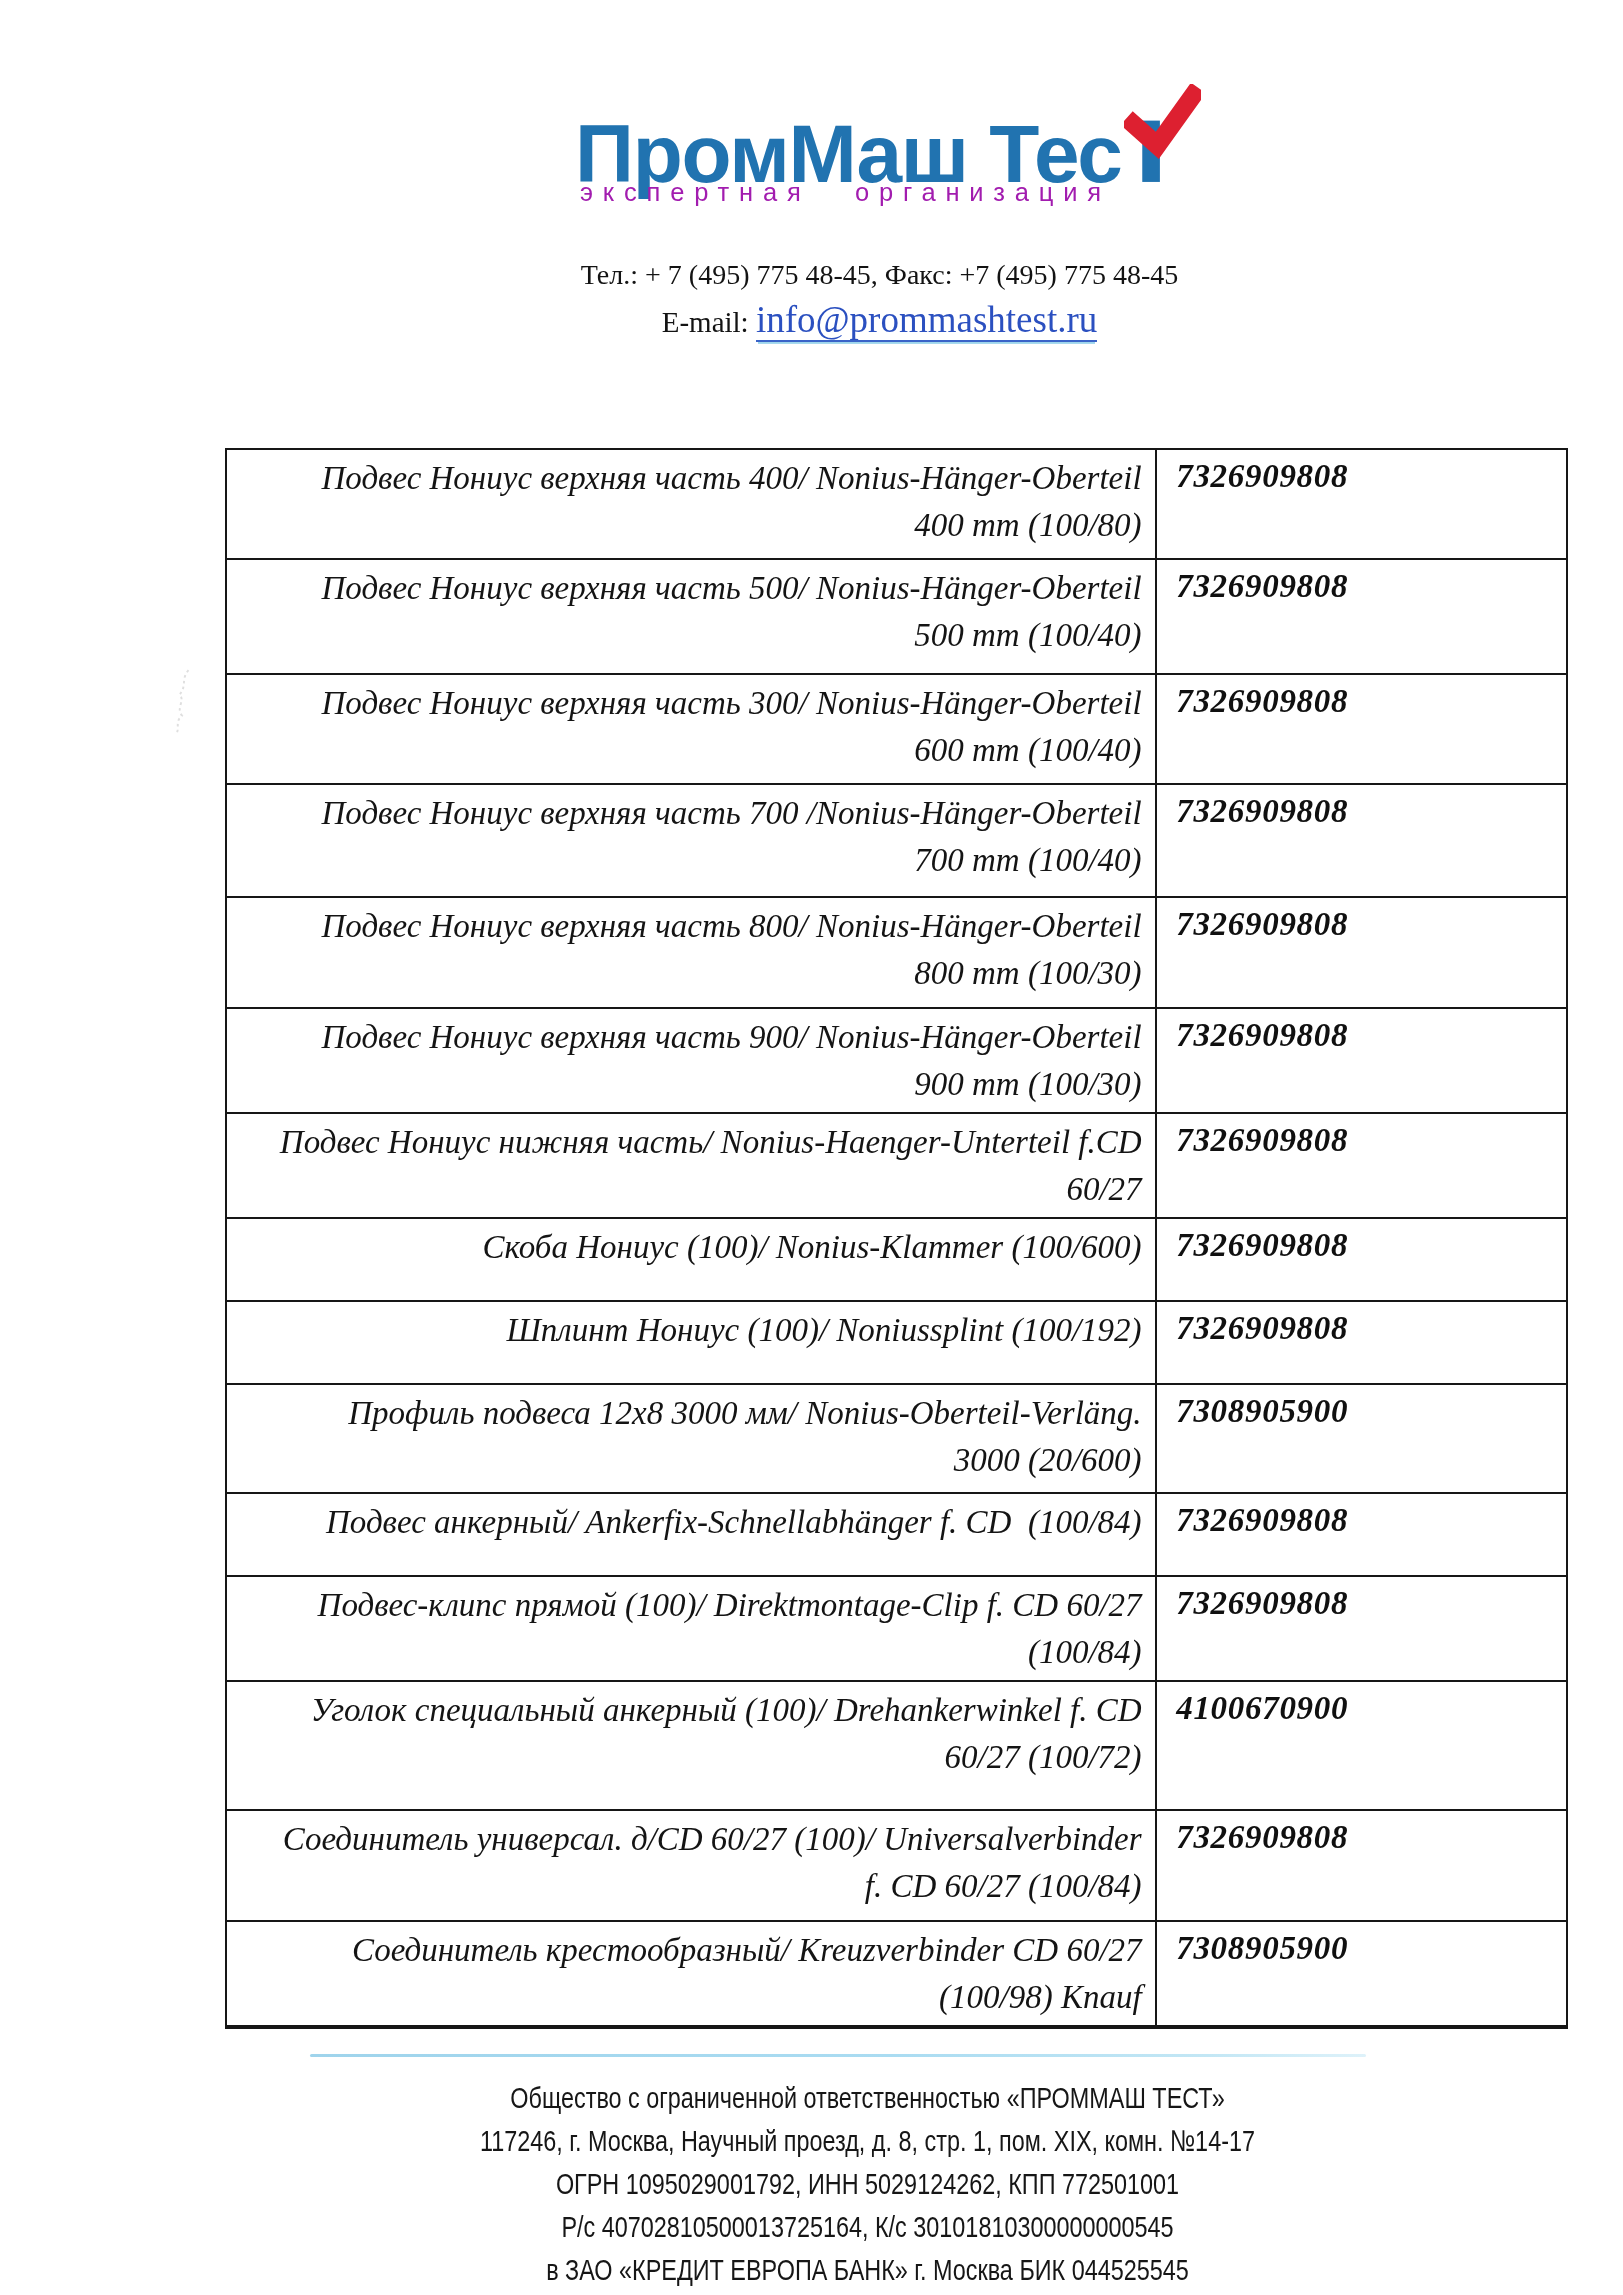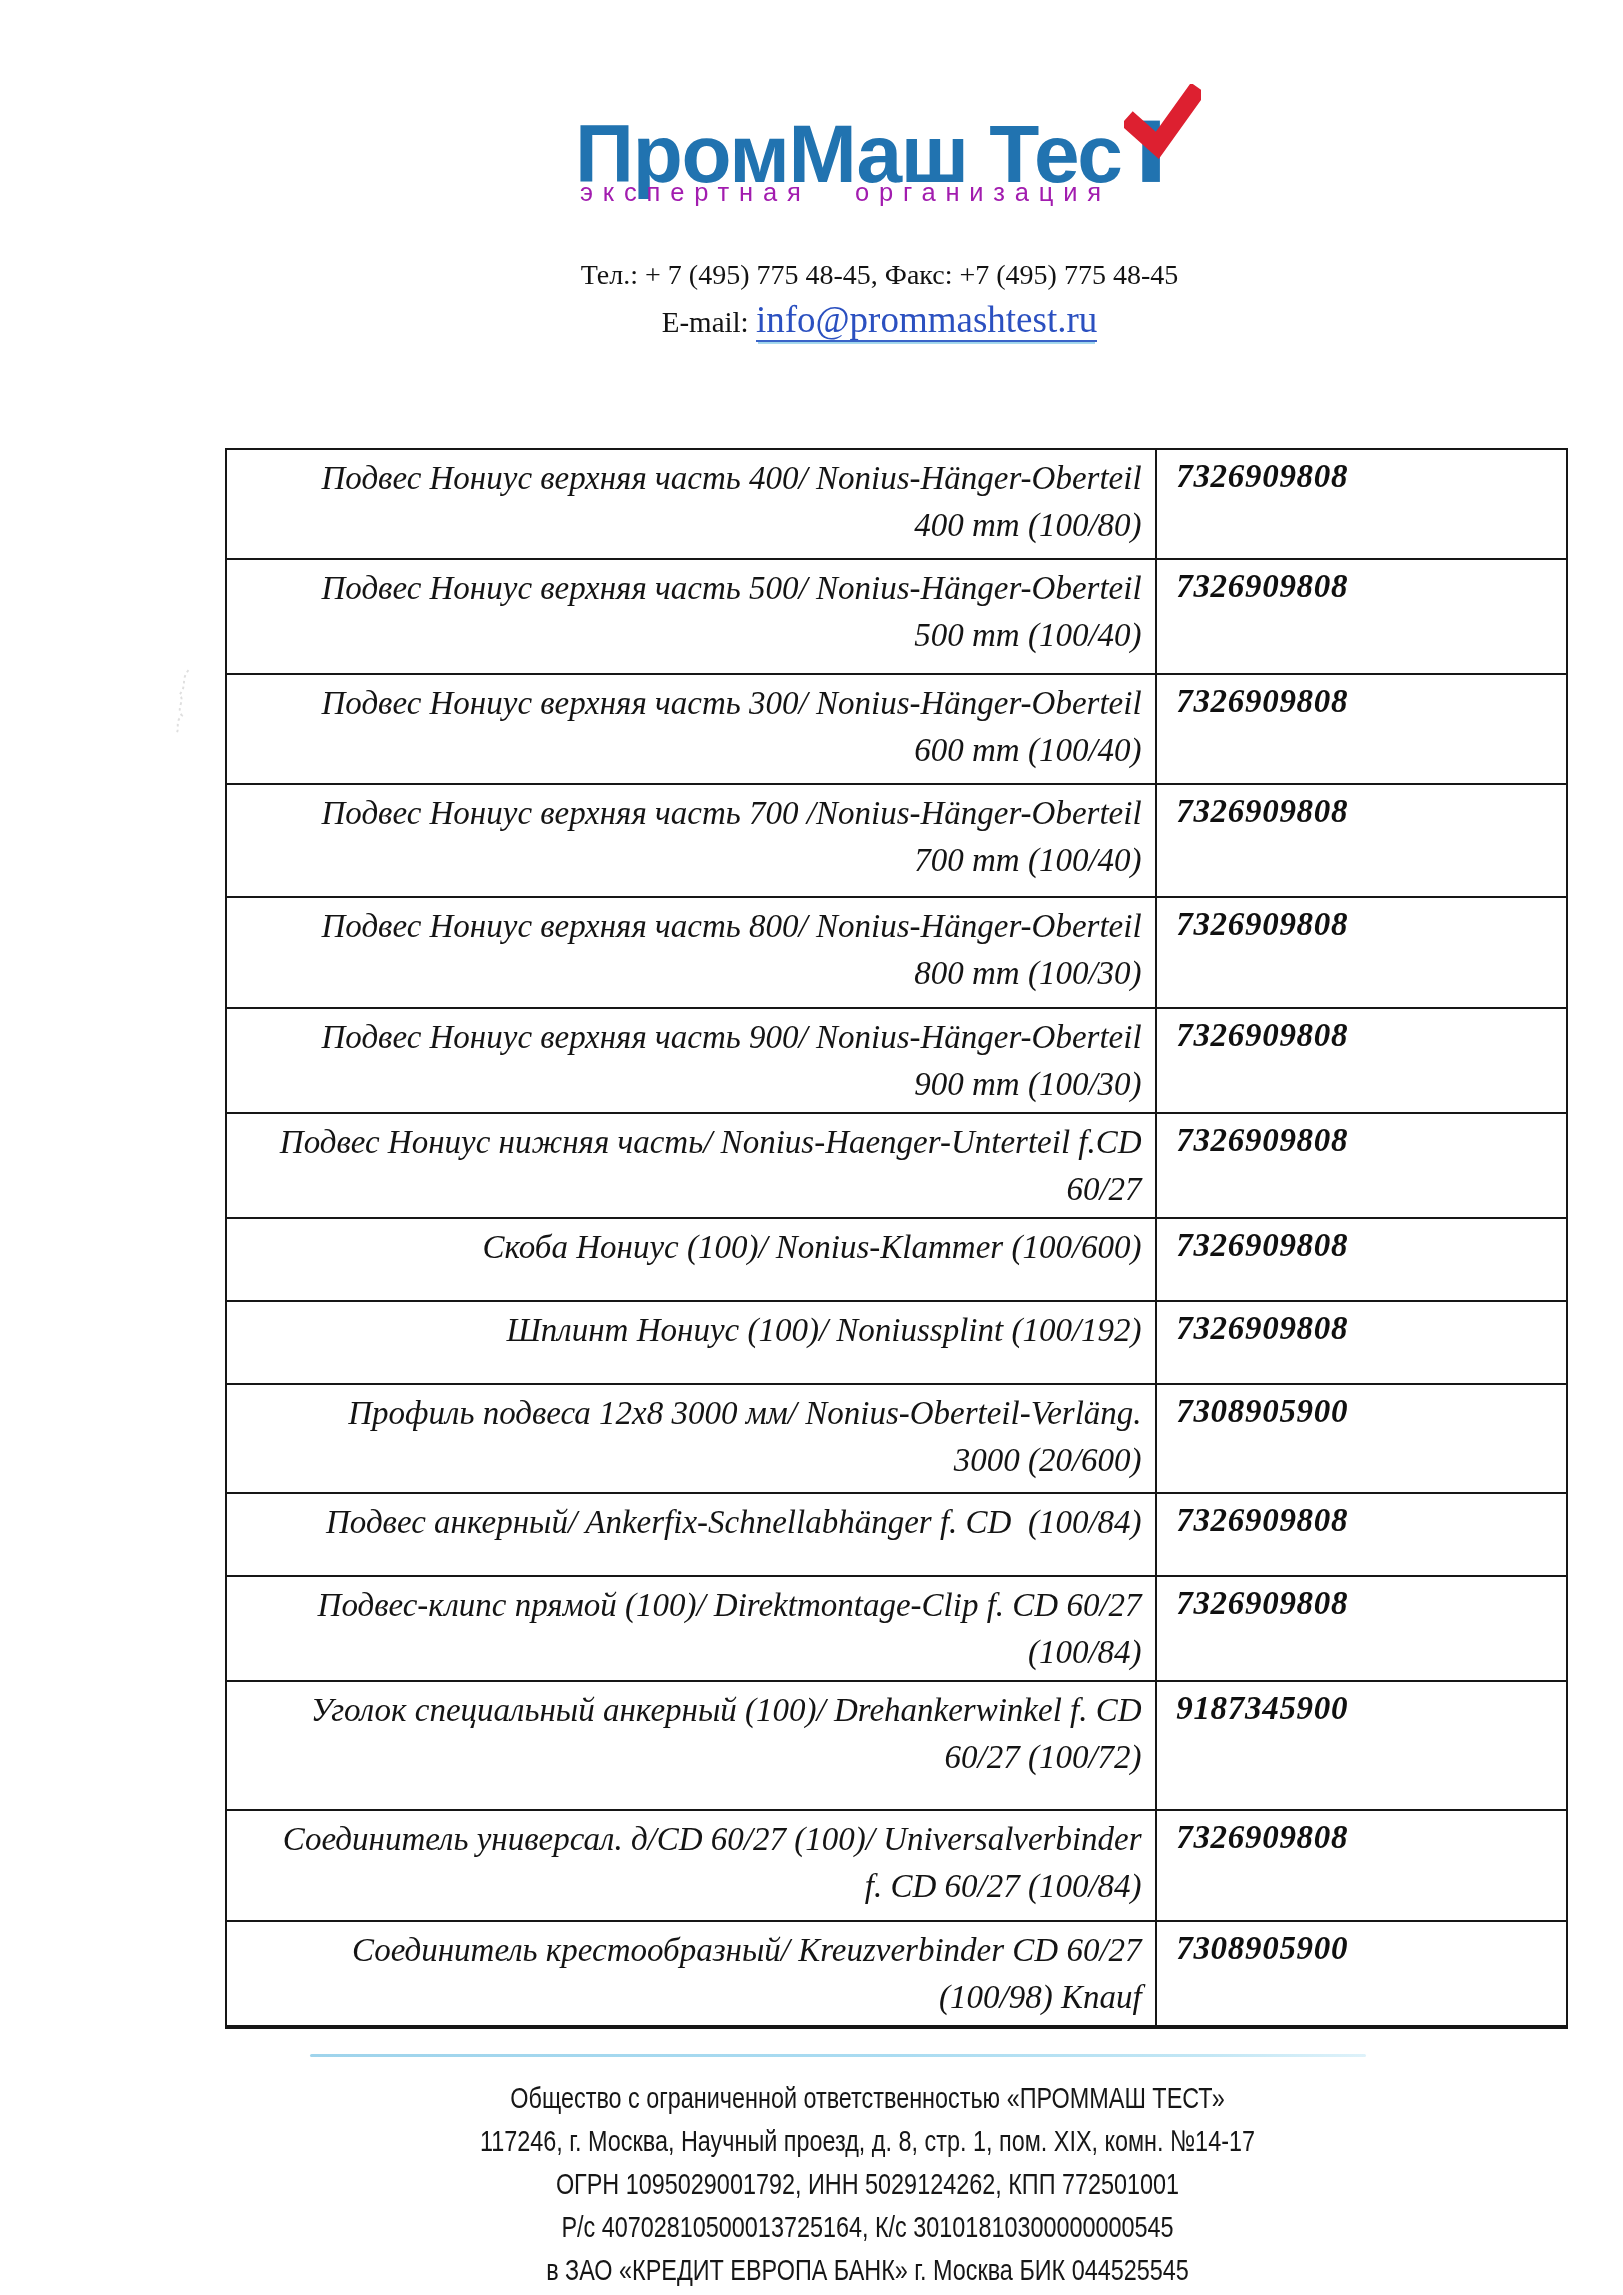--- a/index.html
+++ b/index.html
@@ -266,21 +266,21 @@
             <span class="tline">(100/84)</span>
           </td>
       <td class="code-cell">7326909808</td>
     </tr>
 
     <tr style="height: 129px;">
       <td class="name-cell">
             <span class="tline">Уголок специальный анкерный (100)/ Drehankerwinkel f. CD</span>
             <span class="tline">60/27 (100/72)</span>
           </td>
-      <td class="code-cell">9187345900</td>
+      <td class="code-cell">4100670900</td>
     </tr>
 
     <tr style="height: 111px;">
       <td class="name-cell">
             <span class="tline">Соединитель универсал. д/CD 60/27 (100)/ Universalverbinder</span>
             <span class="tline">f. CD 60/27 (100/84)</span>
           </td>
       <td class="code-cell">7326909808</td>
     </tr>
 

